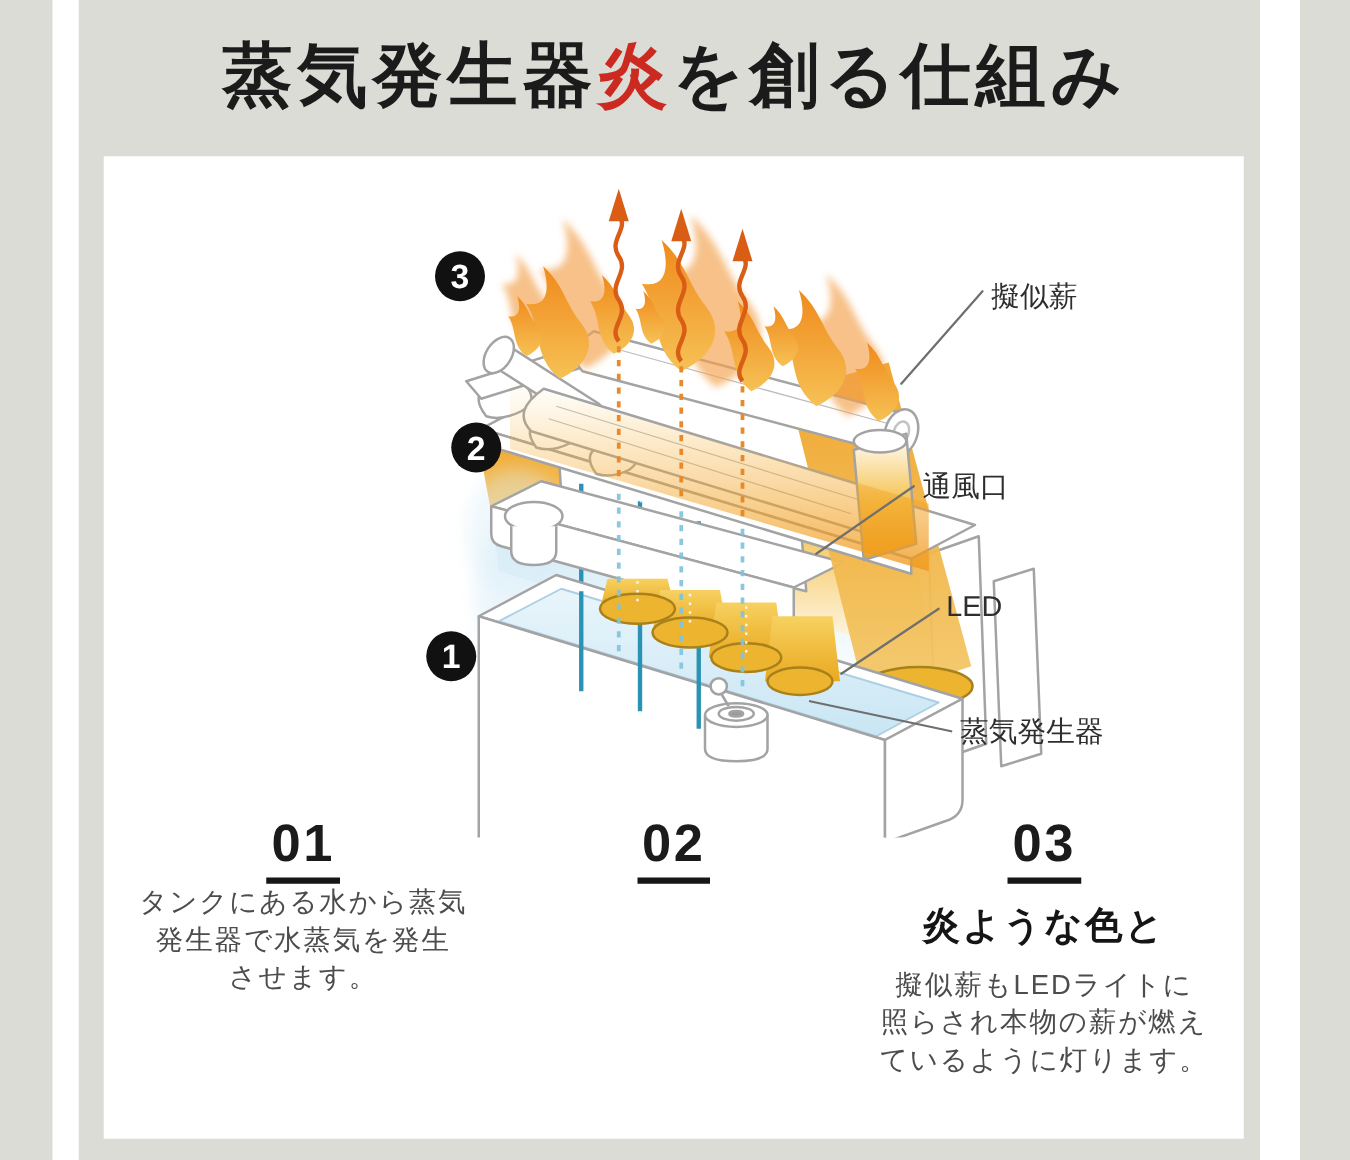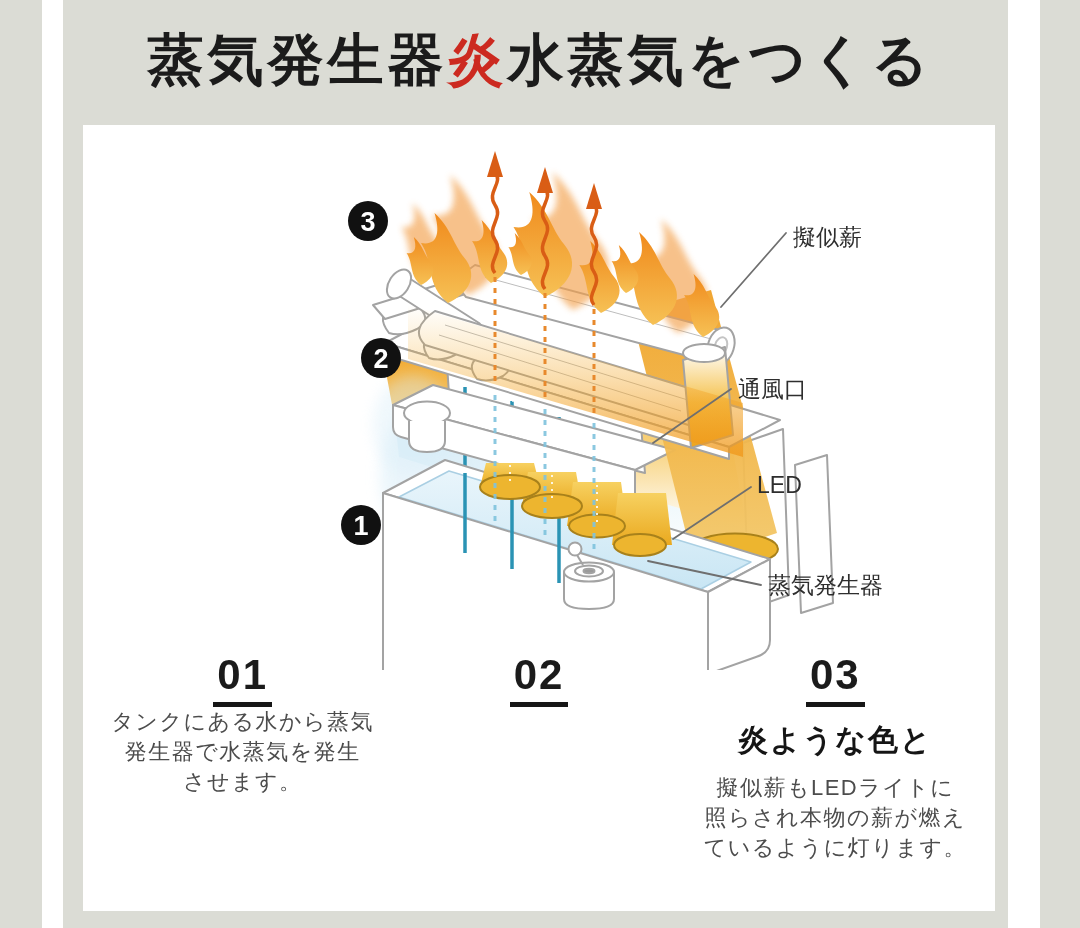--- a/index.html
+++ b/index.html
@@ -24,21 +24,21 @@
   .lbl{font-size:23px;fill:#2e2e2e;}
   .marker-num{font-size:27px;font-weight:bold;fill:#ffffff;}
 </style>
 </head>
 <body>
 
 <div class="page">
   <div class="stripe stripe-left"></div>
   <div class="stripe stripe-right"></div>
 
-  <h1 class="title"><span>蒸気発生器</span><span class="red">炎</span><span>水蒸気をつくる</span></h1>
+  <h1 class="title"><span>蒸気発生器</span><span class="red">炎</span><span>を創る仕組み</span></h1>
 
   <div class="panel">
 
     <svg class="diagram" viewBox="0 0 912 545">
       <defs>
         <linearGradient id="bandGrad" x1="0" y1="0" x2="0" y2="1">
           <stop offset="0" stop-color="#f0a01e" stop-opacity="0.95"></stop>
           <stop offset="0.55" stop-color="#f6c75c" stop-opacity="0.8"></stop>
           <stop offset="1" stop-color="#f6c75c" stop-opacity="0"></stop>
         </linearGradient>

